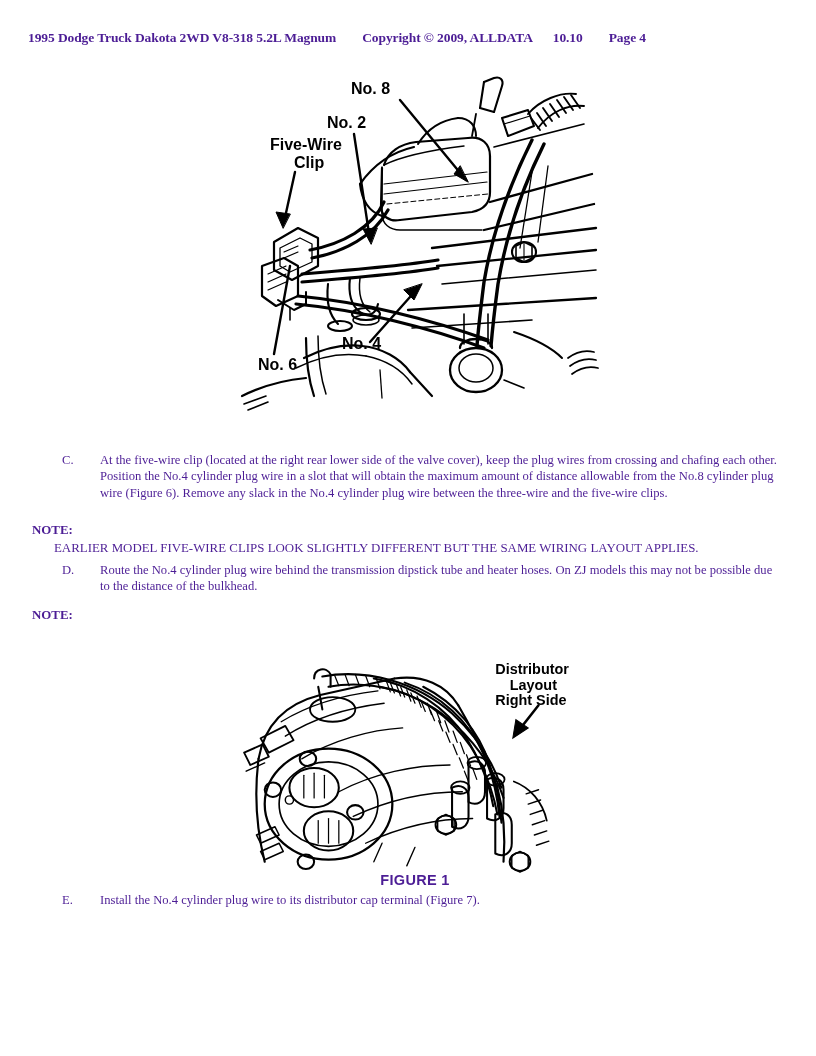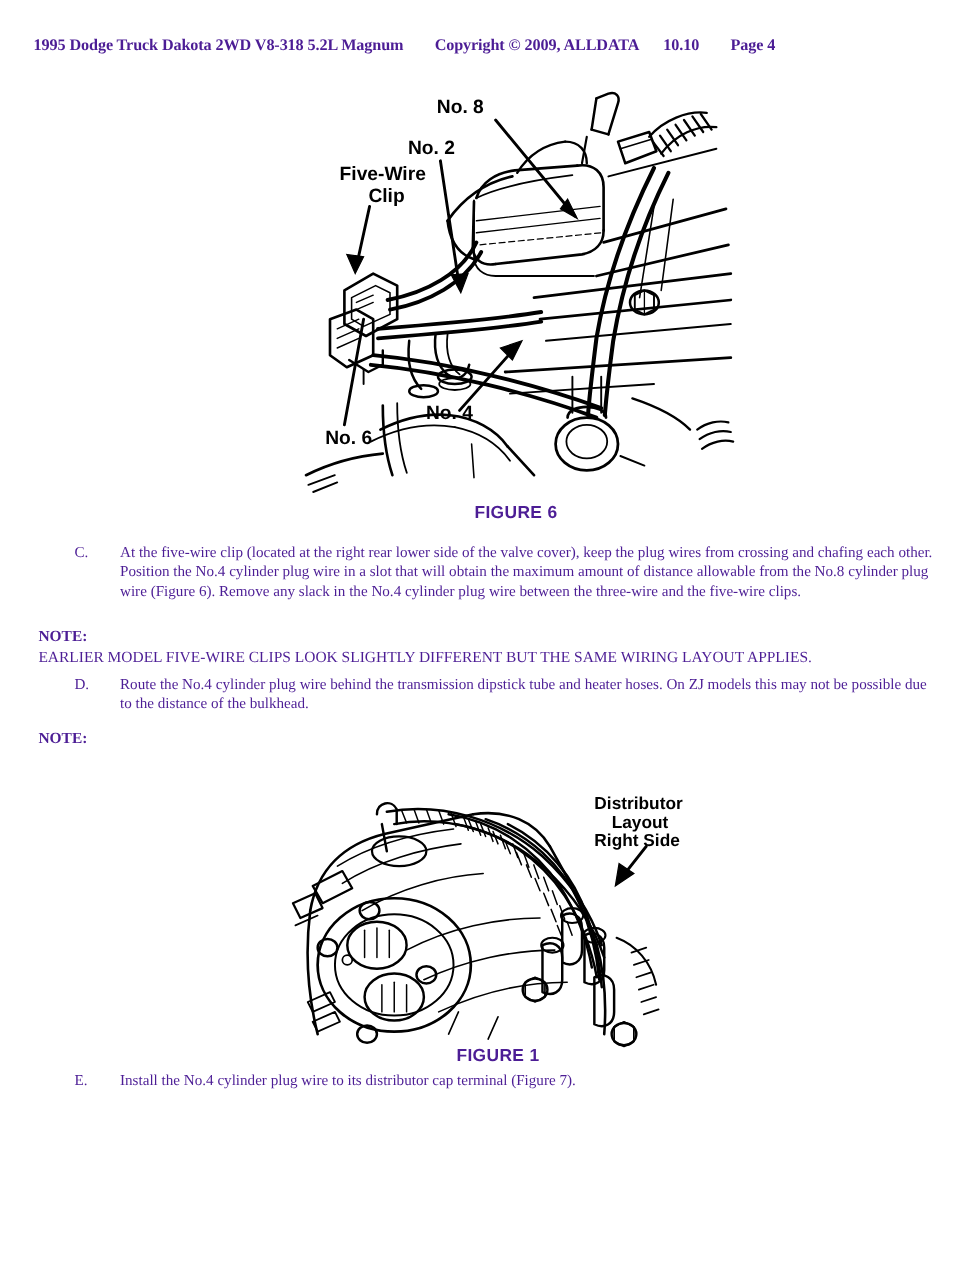--- a/index.html
+++ b/index.html
@@ -34,21 +34,21 @@
   .hdr-gap-1 { width: 26px; display: inline-block; }
   .hdr-gap-2 { width: 20px; display: inline-block; }
   .hdr-gap-3 { width: 26px; display: inline-block; }
 
   
   .figure-block {
     position: absolute;
     text-align: center;
   }
   #figure-6 {
-    left: 245px;
+    left: 232px;
     top: 52px;
     width: 370px;
     height: 400px;
   }
   #figure-7 {
     left: 240px;
     top: 660px;
     width: 350px;
     height: 230px;
   }
@@ -93,20 +93,21 @@
     font-size: 12.9px;
     line-height: 16.6px;
   }
   .note-label {
     font-weight: bold;
     display: block;
     margin-left: 0px;
   }
   .note-body {
     display: block;
+    margin-left: 22px;
     margin-top: 1px;
   }
 
   
   #para-c   { left: 62px;  top: 452px; width: 736px; }
   #note-1   { left: 32px;  top: 522px; width: 760px; }
   #para-d   { left: 62px;  top: 562px; width: 720px; }
   #note-2   { left: 32px;  top: 607px; width: 770px; }
   #para-e   { left: 62px;  top: 892px; width: 640px; }
 </style>
@@ -248,21 +249,20 @@
         <line x1="42" y1="302" x2="58" y2="214"></line>
       </g>
 
       <text class="callout" x="119" y="42" font-size="16">No. 8</text>
       <text class="callout" x="95" y="76" font-size="16">No. 2</text>
       <text class="callout" x="38" y="98" font-size="16">Five-Wire</text>
       <text class="callout" x="62" y="116" font-size="16">Clip</text>
       <text class="callout" x="110" y="297" font-size="16">No. 4</text>
       <text class="callout" x="26" y="318" font-size="16">No. 6</text>
     </svg>
-    <div class="figure-caption">FIGURE 6</div>
   </div>
 
   <div class="figure-block" id="figure-7">
     <svg class="figure-art" viewBox="0 0 340 212" xmlns="http://www.w3.org/2000/svg">
       <g fill="none" stroke="#000" stroke-width="1.9" stroke-linecap="round" stroke-linejoin="round">
 
         <path d="M18 96 C24 62 46 42 78 34 L150 18" stroke-width="2.1"></path>
         <path d="M150 18 C178 14 200 24 212 44" stroke-width="2.1"></path>
         <path d="M212 44 C226 68 240 96 250 124" stroke-width="2.1"></path>
         <path d="M250 124 C256 146 258 170 256 196" stroke-width="2.1"></path>

